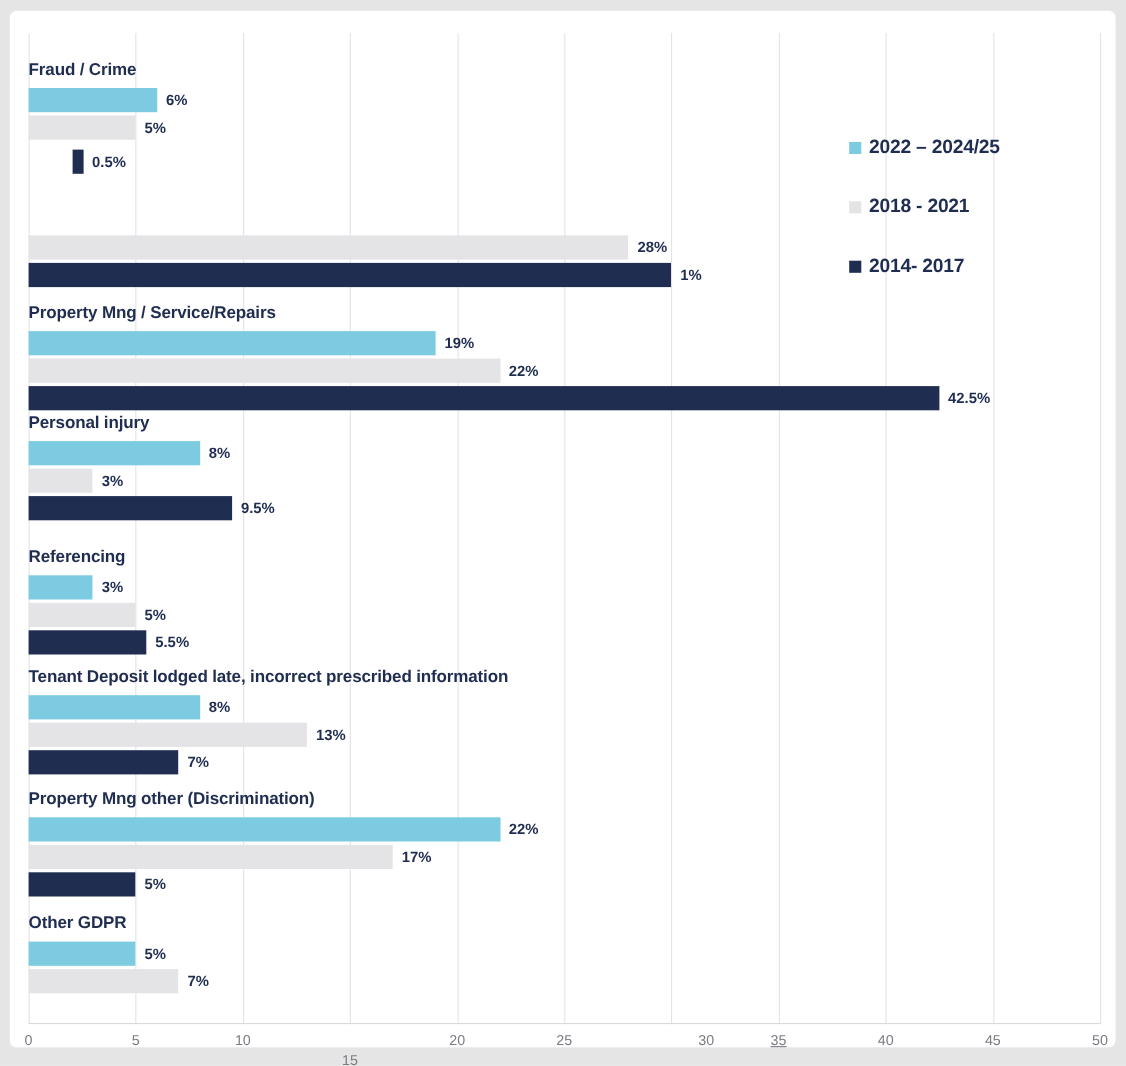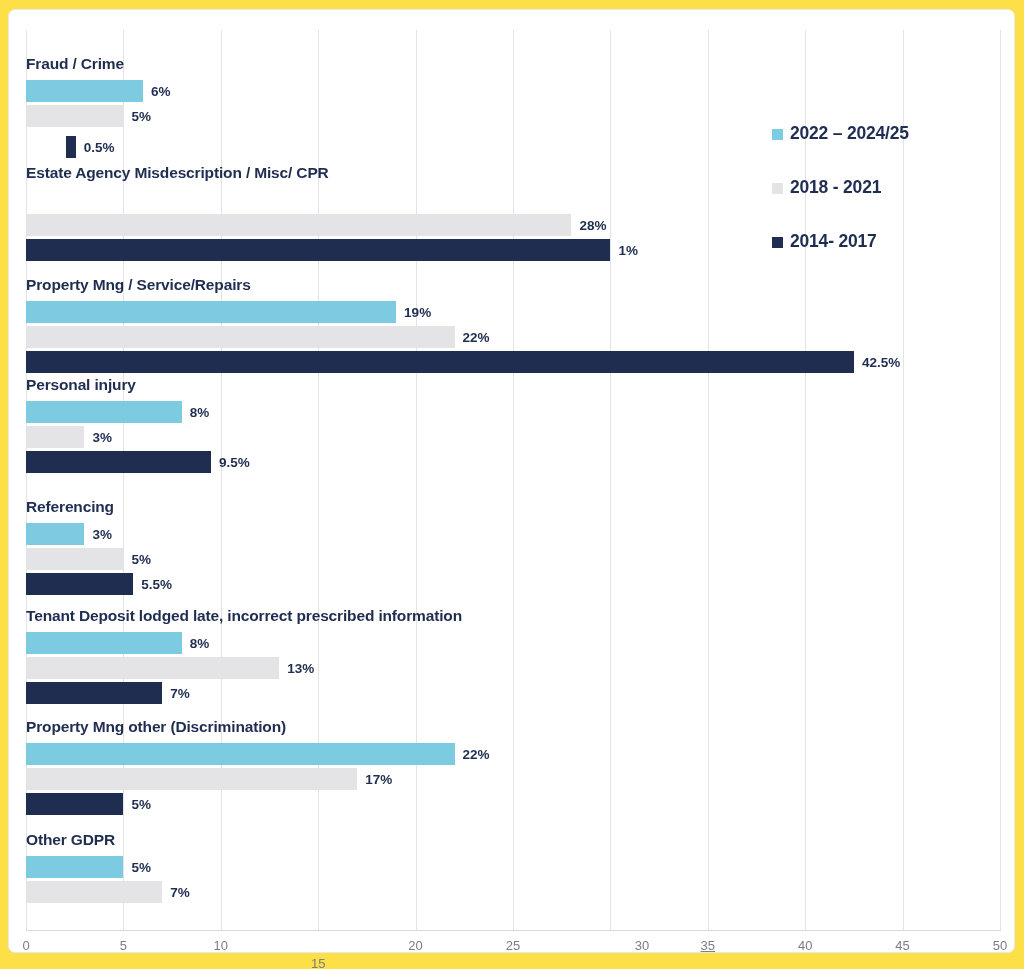--- a/index.html
+++ b/index.html
@@ -9,21 +9,21 @@
   }
   body {
     font-family: "Liberation Sans", sans-serif;
     -webkit-font-smoothing: antialiased;
   }
   #chart-card {
     position: relative;
     width: 1024px;
     height: 969px;
     box-sizing: border-box;
-    background: #fde047;
+    background: #e5e5e5;
     overflow: hidden;
   }
   .card-frame {
     position: absolute;
     left: 8px;
     top: 9px;
     width: 1007px;
     height: 944px;
     box-sizing: border-box;
     border: 1px solid #e9e9ec;
@@ -163,21 +163,20 @@
         <div class="bar-row" style="top: 50px; width: 974px;">
           <div class="bar s1" style="width: 97.4px; background: rgb(228, 228, 231);"></div>
           <div class="bar-value" style="left: 105.4px;">5%</div>
         </div>
         <div class="bar-row" style="top: 81px; width: 974px; margin-left: 40px;">
           <div class="bar s2" style="width: 9.74px; background: rgb(31, 45, 81);"></div>
           <div class="bar-value" style="left: 17.74px;">0.5%</div>
         </div>
       </div>
       <div class="group" style="top: 134px; height: 100px;">
-        <div class="group-label">Estate Agency Misdescription / Misc/ CPR</div>
         <div class="bar-row" style="top: 50px; width: 974px;">
           <div class="bar s1" style="width: 545.44px; background: rgb(228, 228, 231);"></div>
           <div class="bar-value" style="left: 553.44px;">28%</div>
         </div>
         <div class="bar-row" style="top: 75px; width: 974px;">
           <div class="bar s2" style="width: 584.4px; background: rgb(31, 45, 81);"></div>
           <div class="bar-value" style="left: 592.4px;">1%</div>
         </div>
       </div>
       <div class="group" style="top: 246px; height: 100px;">

